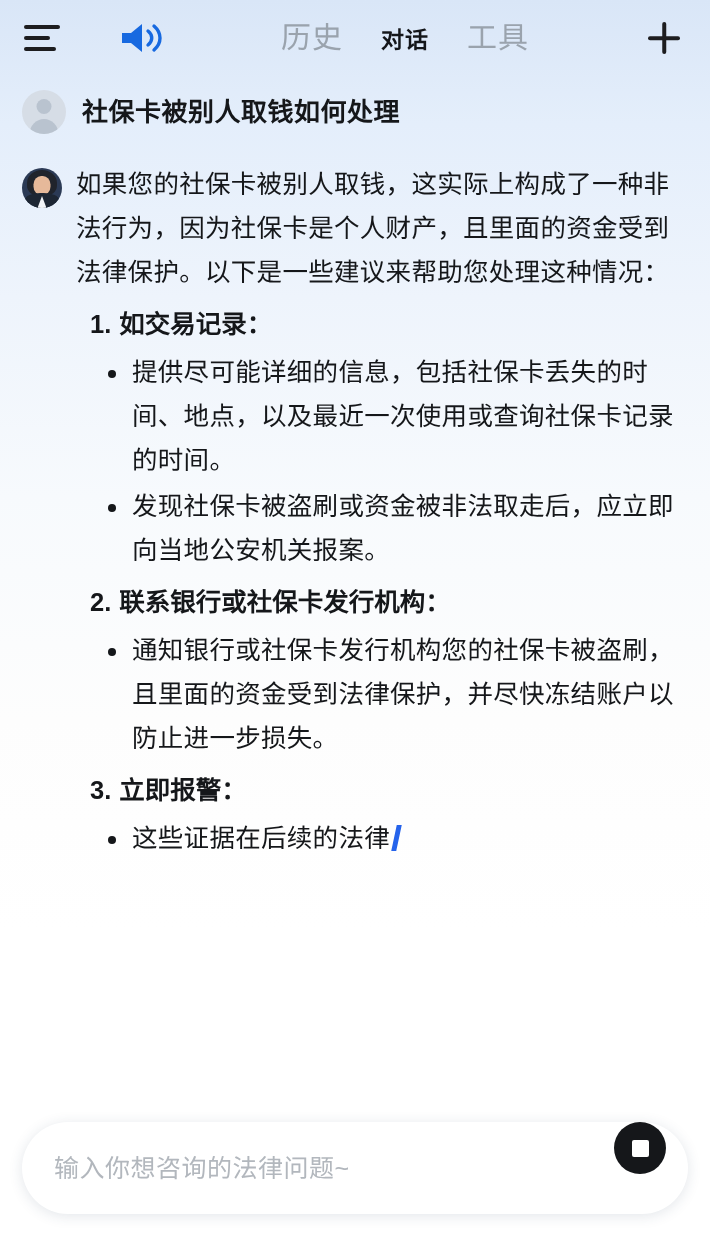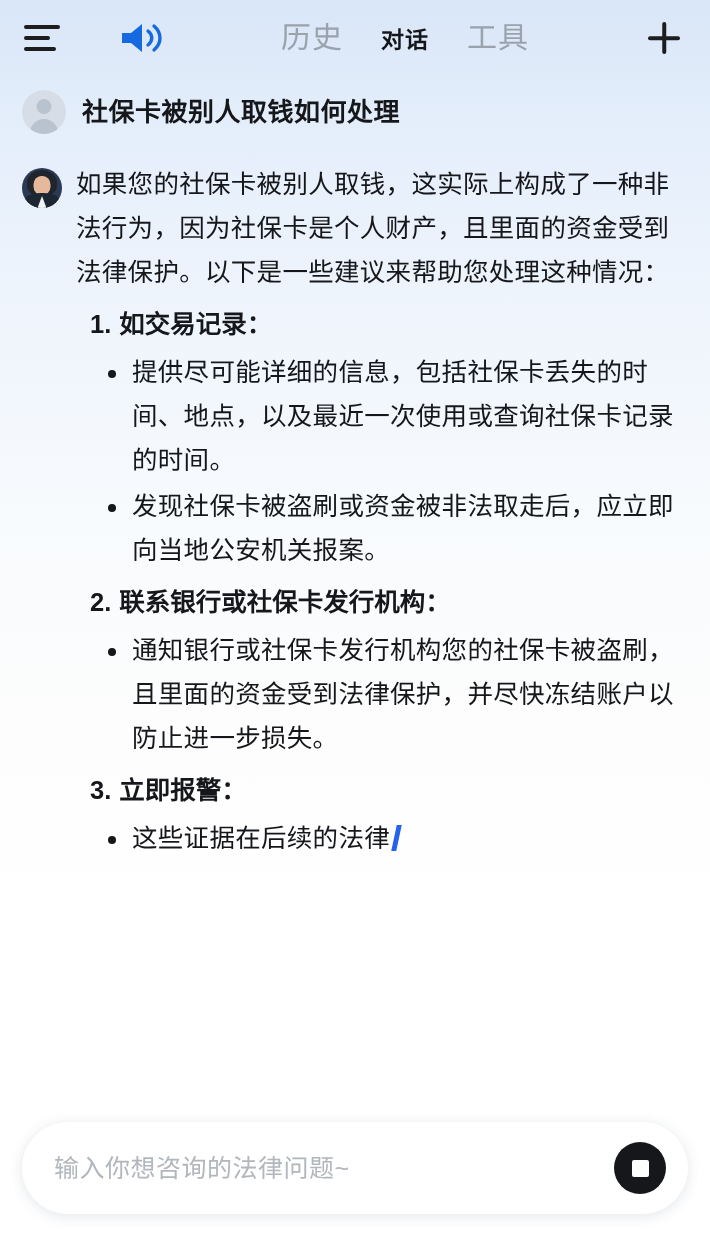--- a/index.html
+++ b/index.html
@@ -280,21 +280,20 @@
     padding: 10px 22px 26px 22px;
     box-sizing: border-box;
     background: transparent;
   }
   .composer {
     height: 92px;
     border-radius: 46px;
     background: #ffffff;
     box-shadow: 0 2px 14px rgba(40, 60, 90, 0.13);
     display: flex;
-    align-items: center;
     padding: 0 22px 0 30px;
     box-sizing: border-box;
     gap: 12px;
   }
   .composer-input {
     flex: 1 1 auto;
     border: none;
     outline: none;
     background: transparent;
     font-family: "Liberation Sans", "DejaVu Sans", sans-serif;

